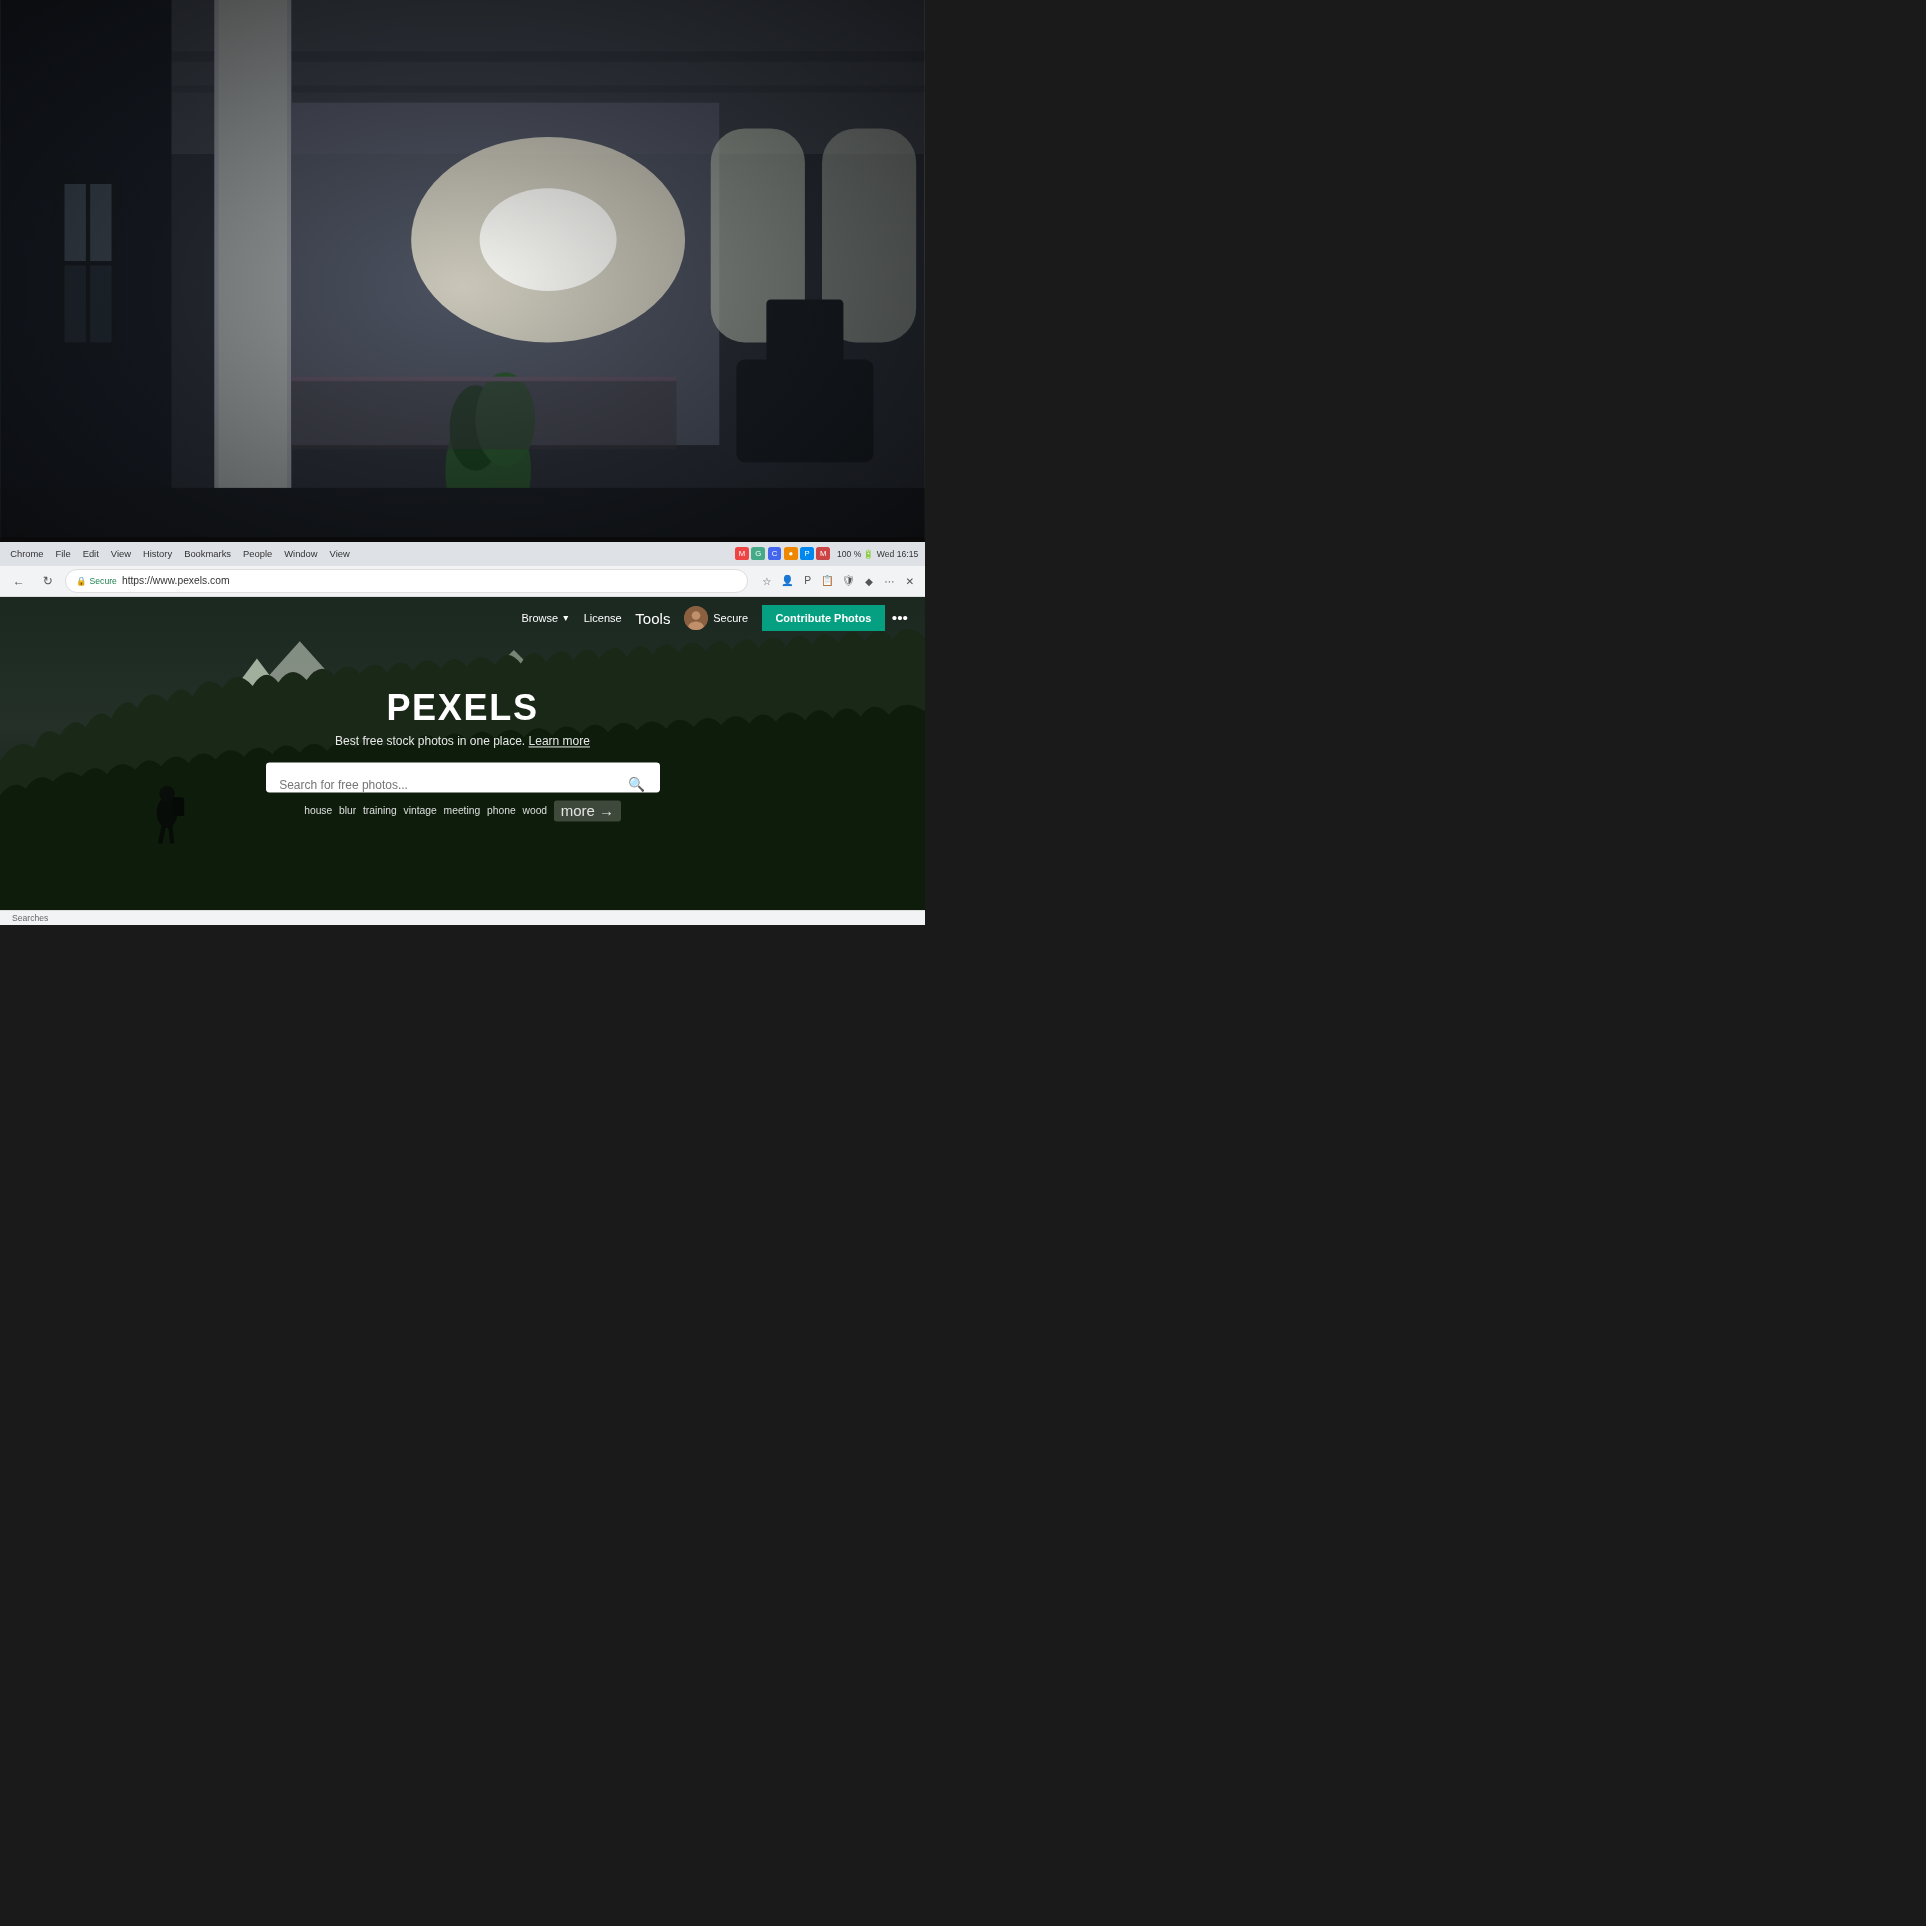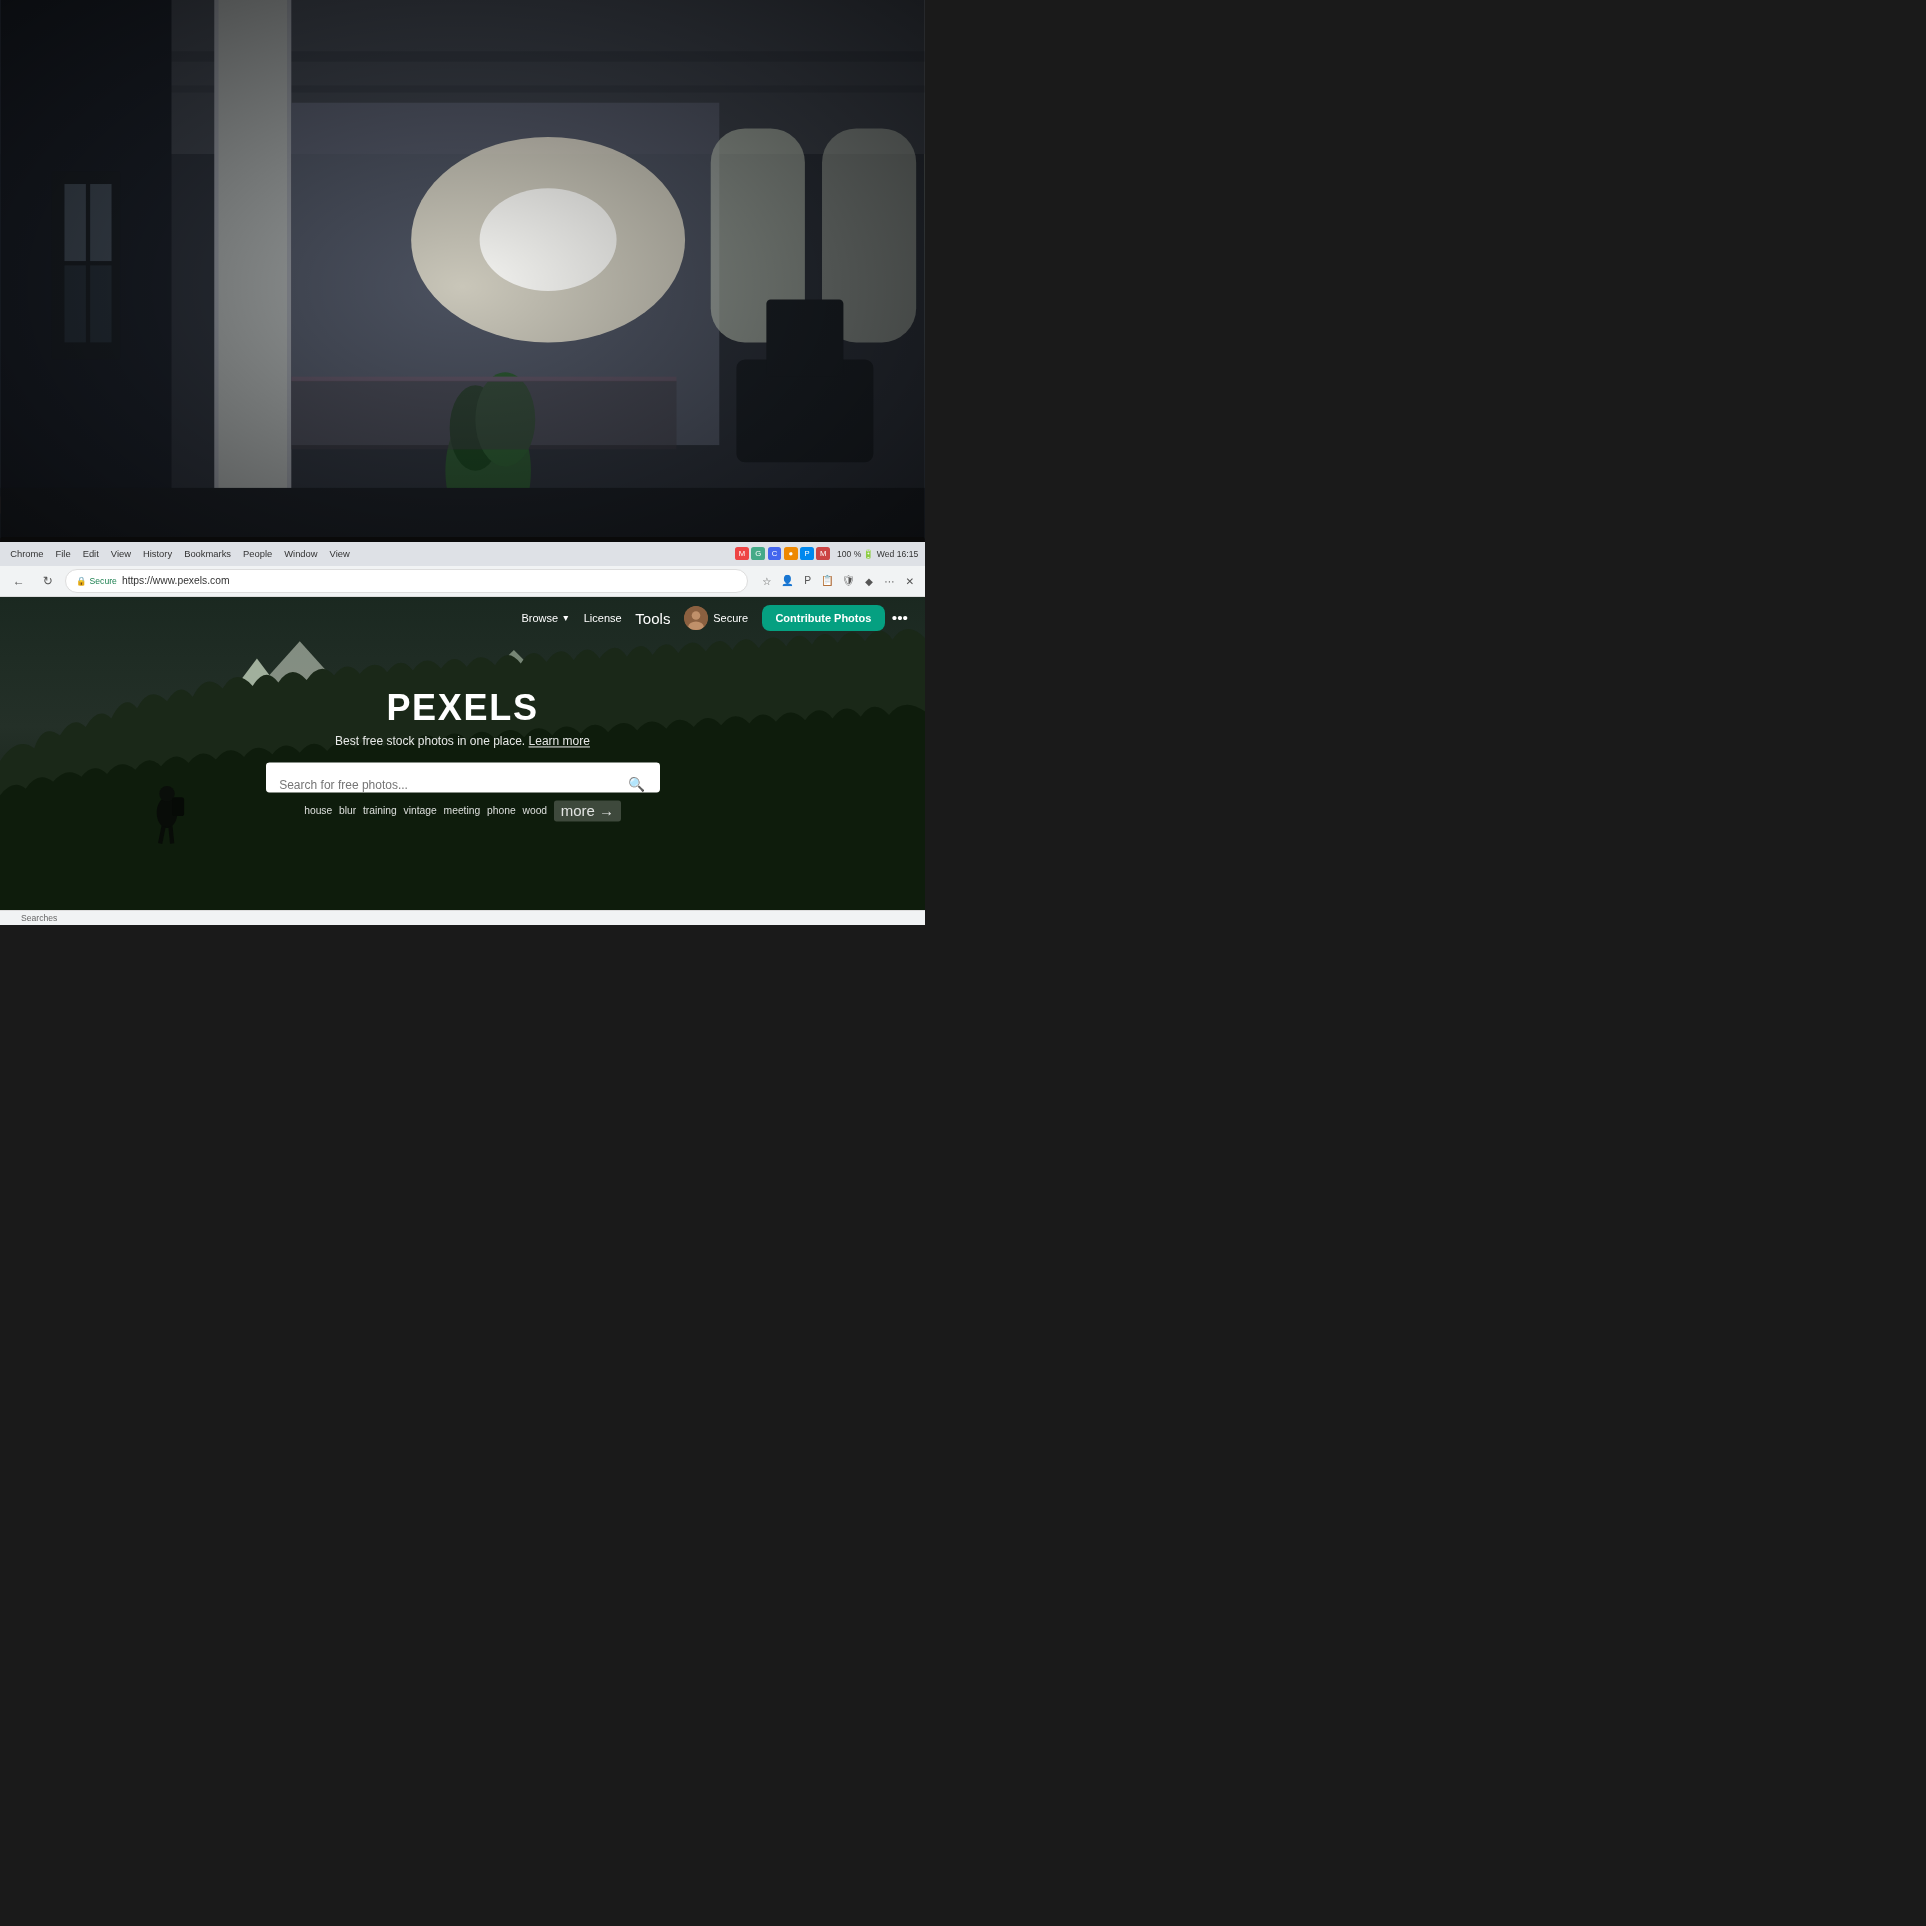--- a/index.html
+++ b/index.html
@@ -250,21 +250,21 @@
     .nav-username {
       color: white;
       font-size: 11px;
     }
 
     .contribute-btn {
       background: #05a081;
       color: white;
       border: none;
       padding: 6.8px 13.7px;
-      border-radius: 8px;
+      border-radius: 0;
       font-size: 11px;
       font-weight: 600;
       cursor: pointer;
       margin-right: 6.8px;
     }
 
     .nav-more {
       color: white;
       font-size: 15.4px;
       cursor: pointer;
@@ -352,21 +352,21 @@
     
     .status-bar {
       position: absolute;
       bottom: 0;
       left: 0;
       width: 100%;
       background: #f1f3f4;
       height: 15.4px;
       display: flex;
       align-items: center;
-      padding: 0 21px;
+      padding: 0 12px;
       font-size: 8.6px;
       color: #666;
       border-top: 0.9px solid #ddd;
     }
 
     
     .tab-extension-icons {
       display: flex;
       gap: 2.6px;
       align-items: center;

